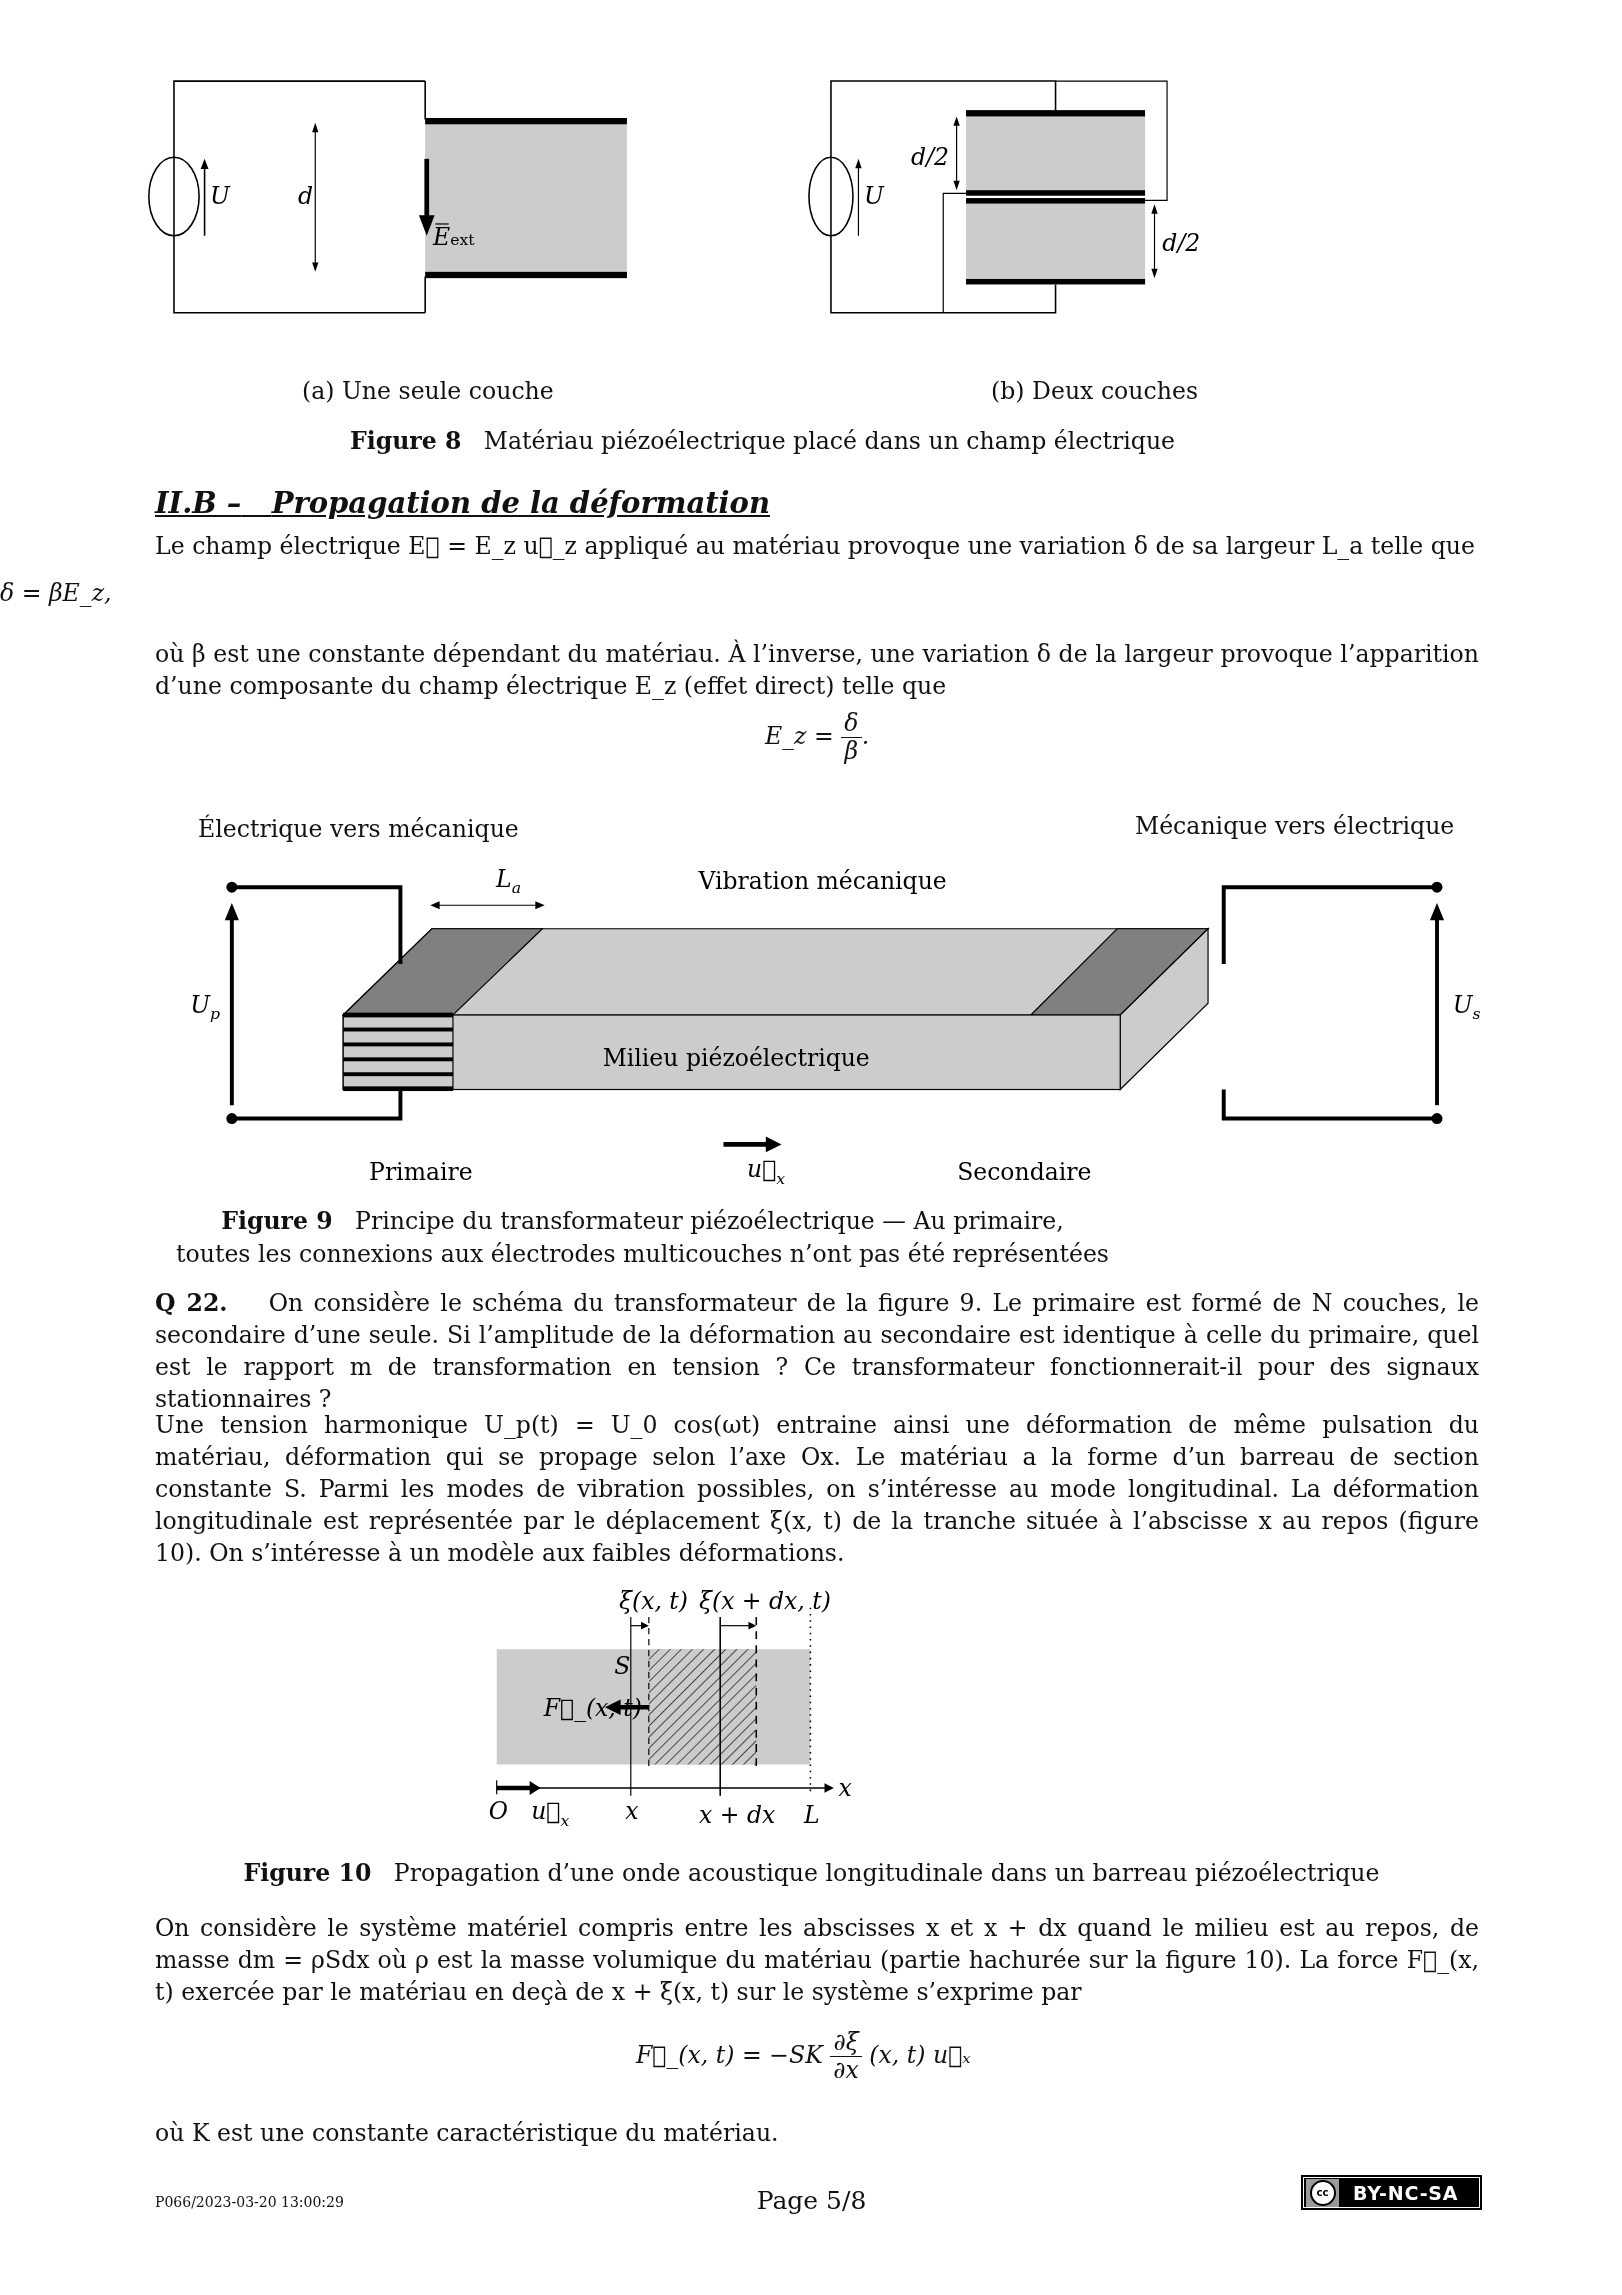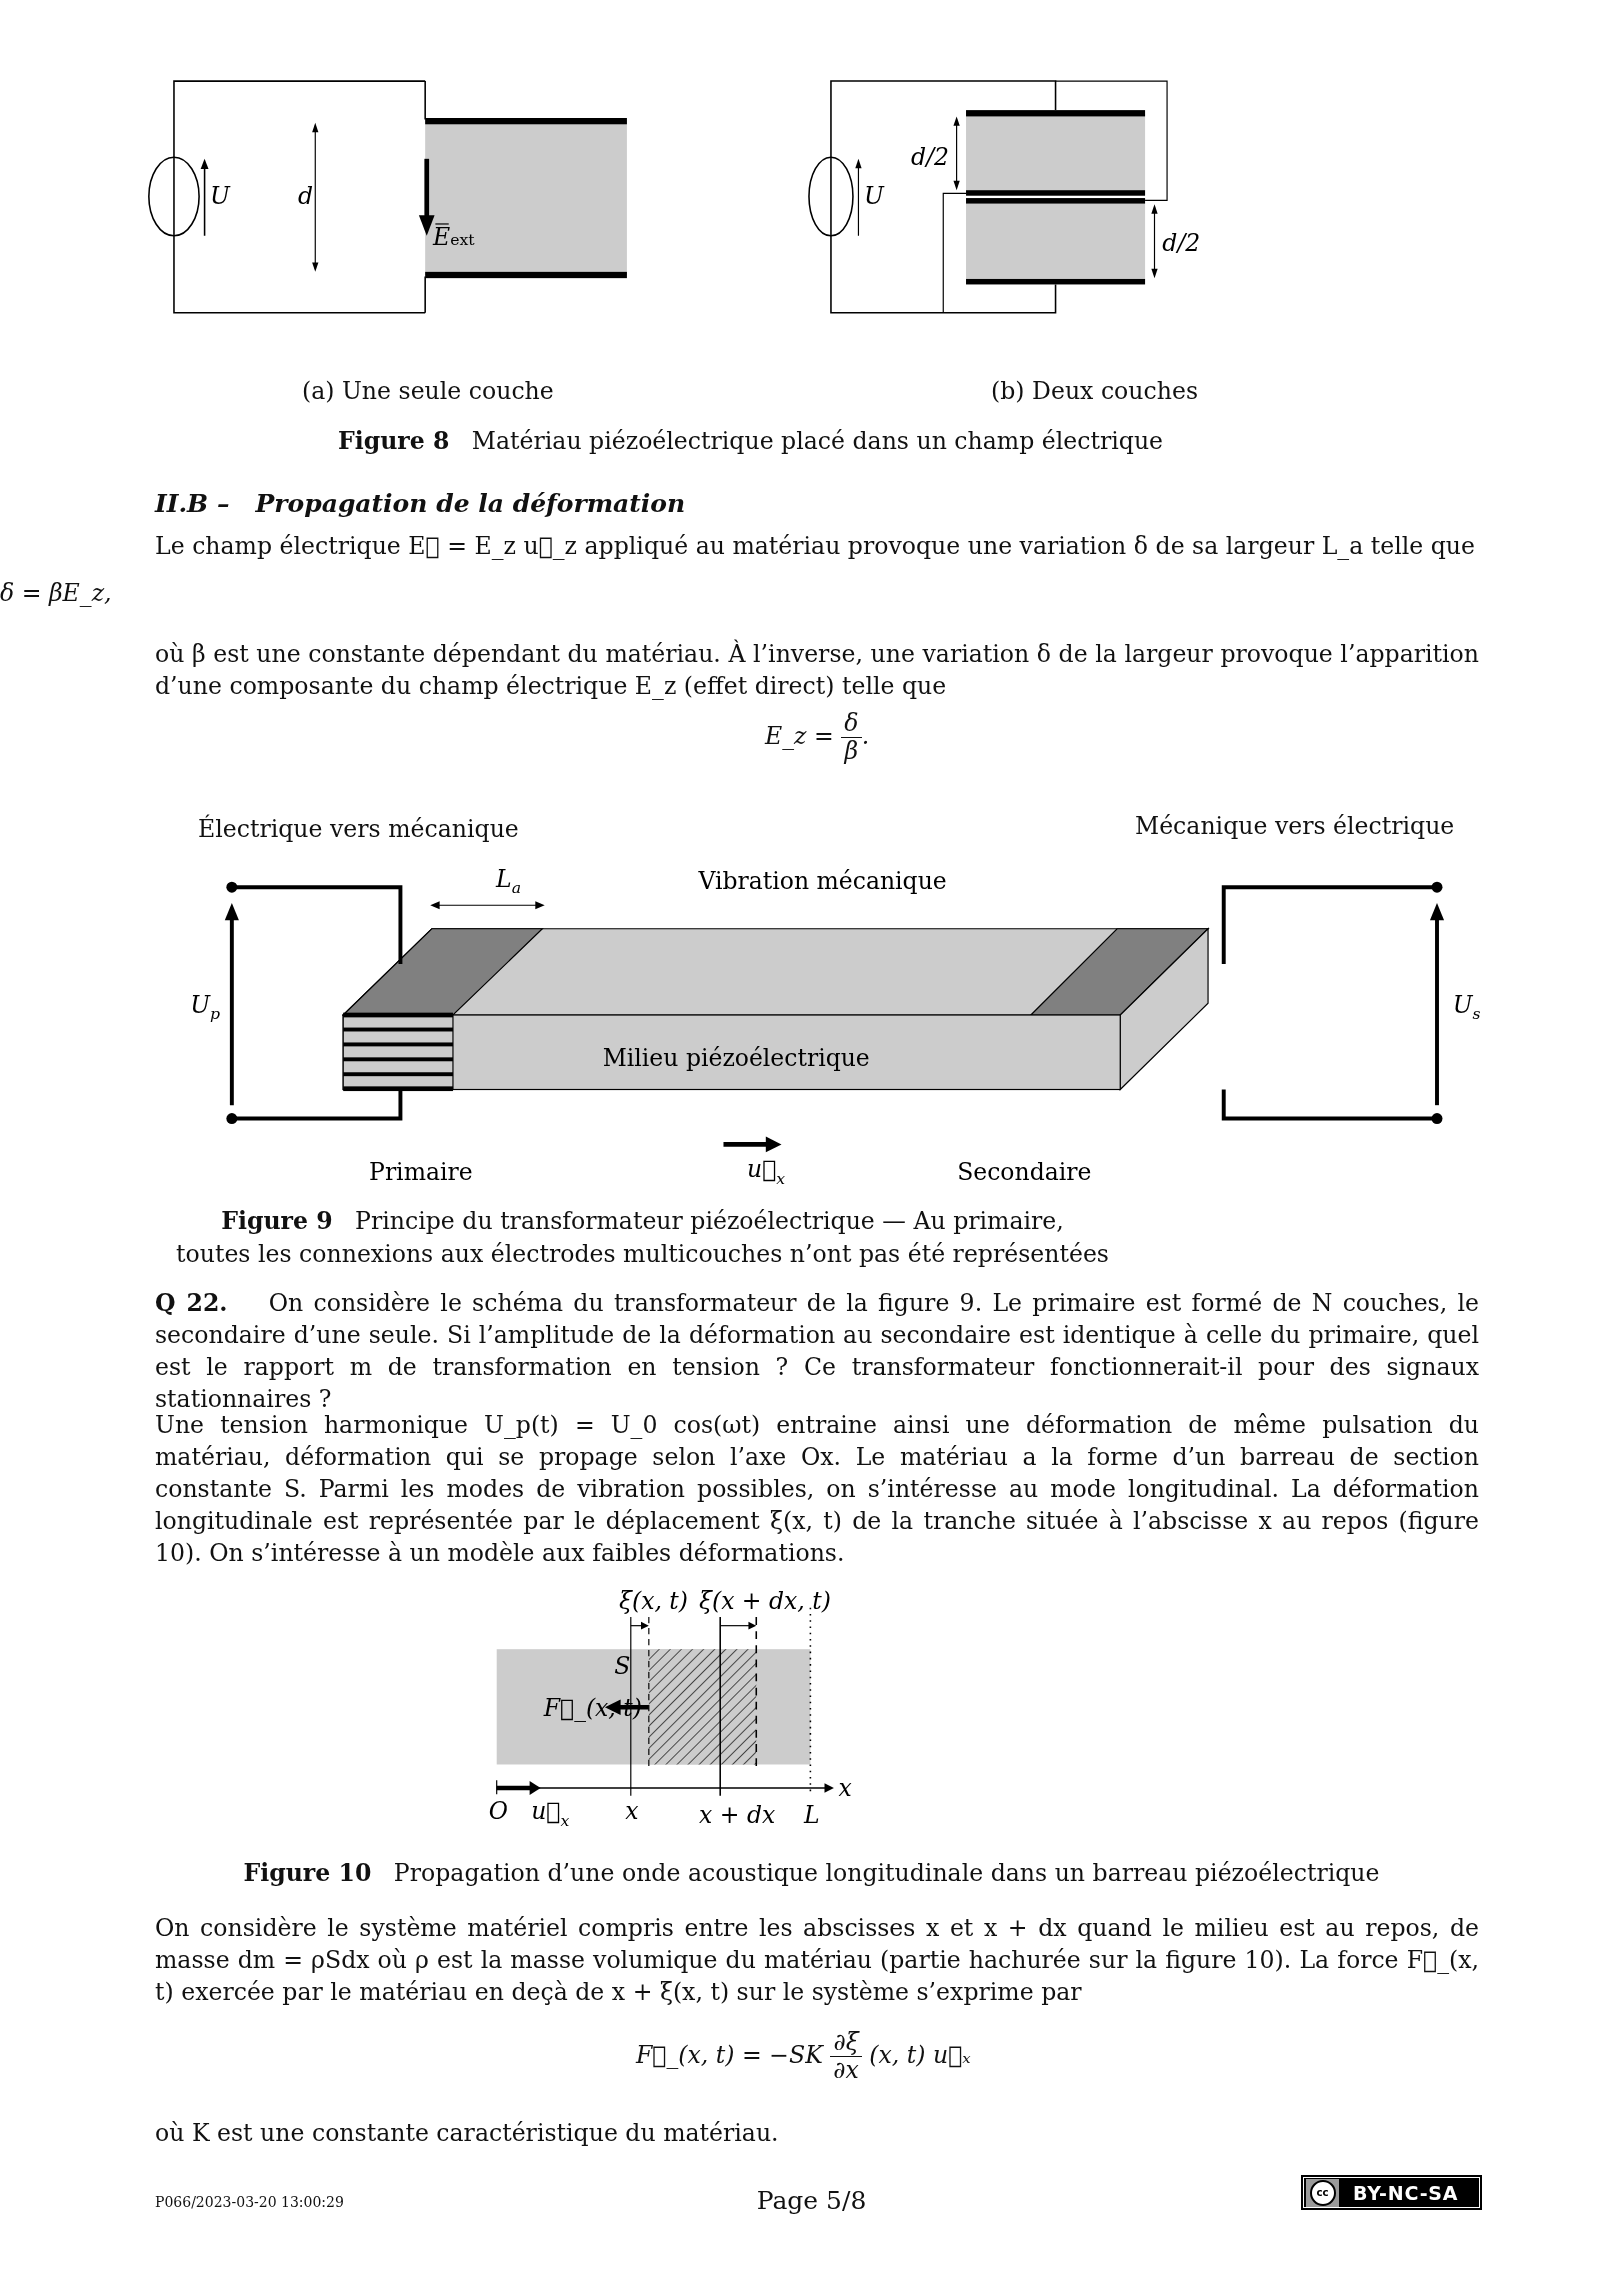--- a/index.html
+++ b/index.html
@@ -1,19 +1,19 @@
 <!DOCTYPE html>
 <html style="font-size:12.6px"><head>
 <meta charset="utf-8">
 <style>
   html, body { margin:0; padding:0; background:#ffffff; }
   body { width:1623px; height:2295px; position:relative; overflow:hidden;
          font-family:"DejaVu Serif","Liberation Serif",serif; color:#111; }
   .abs { position:absolute; }
-  .t { font-size:25px; line-height:33px; }
+  .t { font-size:29px; line-height:33px;text-decoration:underline; }
   .i { font-style:italic; }
   .b { font-weight:bold; }
   svg text { font-family:"DejaVu Serif","Liberation Serif",serif; }
   .para { position:absolute; left:155px; width:1324px; font-size:23.6px; line-height:32px; text-align:justify; }
   .cap { position:absolute; font-size:23.6px; line-height:33px; white-space:nowrap; }
   .eq { position:absolute; font-size:23.6px; font-style:italic; white-space:nowrap; }
   .frac { display:inline-block; vertical-align:middle; text-align:center; }
   .frac span { display:block; line-height:27px; }
   .frac .num { border-bottom:1.6px solid #111; padding:0 3.1px; }
   .cc { position:absolute; left:1301px; top:2175px; width:177px; height:31px; background:#000; border:2.4px solid #000; outline:1.6px solid #fff; outline-offset:-3.9px; display:flex; align-items:center; }
@@ -66,21 +66,21 @@
   <line x1="450" y1="184" x2="450" y2="270" stroke="#000" stroke-width="1.5"></line>
   <polygon points="450,180 446,192 454,192" fill="#000"></polygon>
   <polygon points="450,274 446,262 454,262" fill="#000"></polygon>
   <text x="80" y="180" font-size="30" font-style="italic">U</text>
   <text x="140" y="130" font-size="30" font-style="italic">d/2</text>
   <text x="460" y="240" font-size="30" font-style="italic">d/2</text>
 </svg>
 
 <div class="cap" style="left:302px;top:375px">(a) Une seule couche</div>
 <div class="cap" style="left:991px;top:375px">(b) Deux couches</div>
-<div class="cap" style="left:0;width:1501px;text-align:center;top:425px">
+<div class="cap" style="left:12px;width:1501px;text-align:center;top:425px">
   <span class="b">Figure 8</span>&nbsp;&nbsp;&nbsp;<span>Matériau piézoélectrique placé dans un champ électrique</span>
 </div>
 
 <div class="abs t b i" style="left:155px;top:487px">
   <span>II.B –</span>&nbsp;&nbsp;&nbsp;<span>Propagation de la déformation</span>
 </div>
 <div class="para" style="top:530px">Le champ électrique E⃗ = E_z u⃗_z appliqué au matériau provoque une variation δ de sa largeur L_a telle que</div>
 <div class="eq" style="left:0;width:1623px;top:579px">δ = βE_z,</div>
 <div class="para" style="top:638px">où β est une constante dépendant du matériau. À l’inverse, une variation δ de la largeur provoque l’apparition d’une composante du champ électrique E_z (effet direct) telle que</div>
 <div class="eq" style="left:765px;top:710px">

